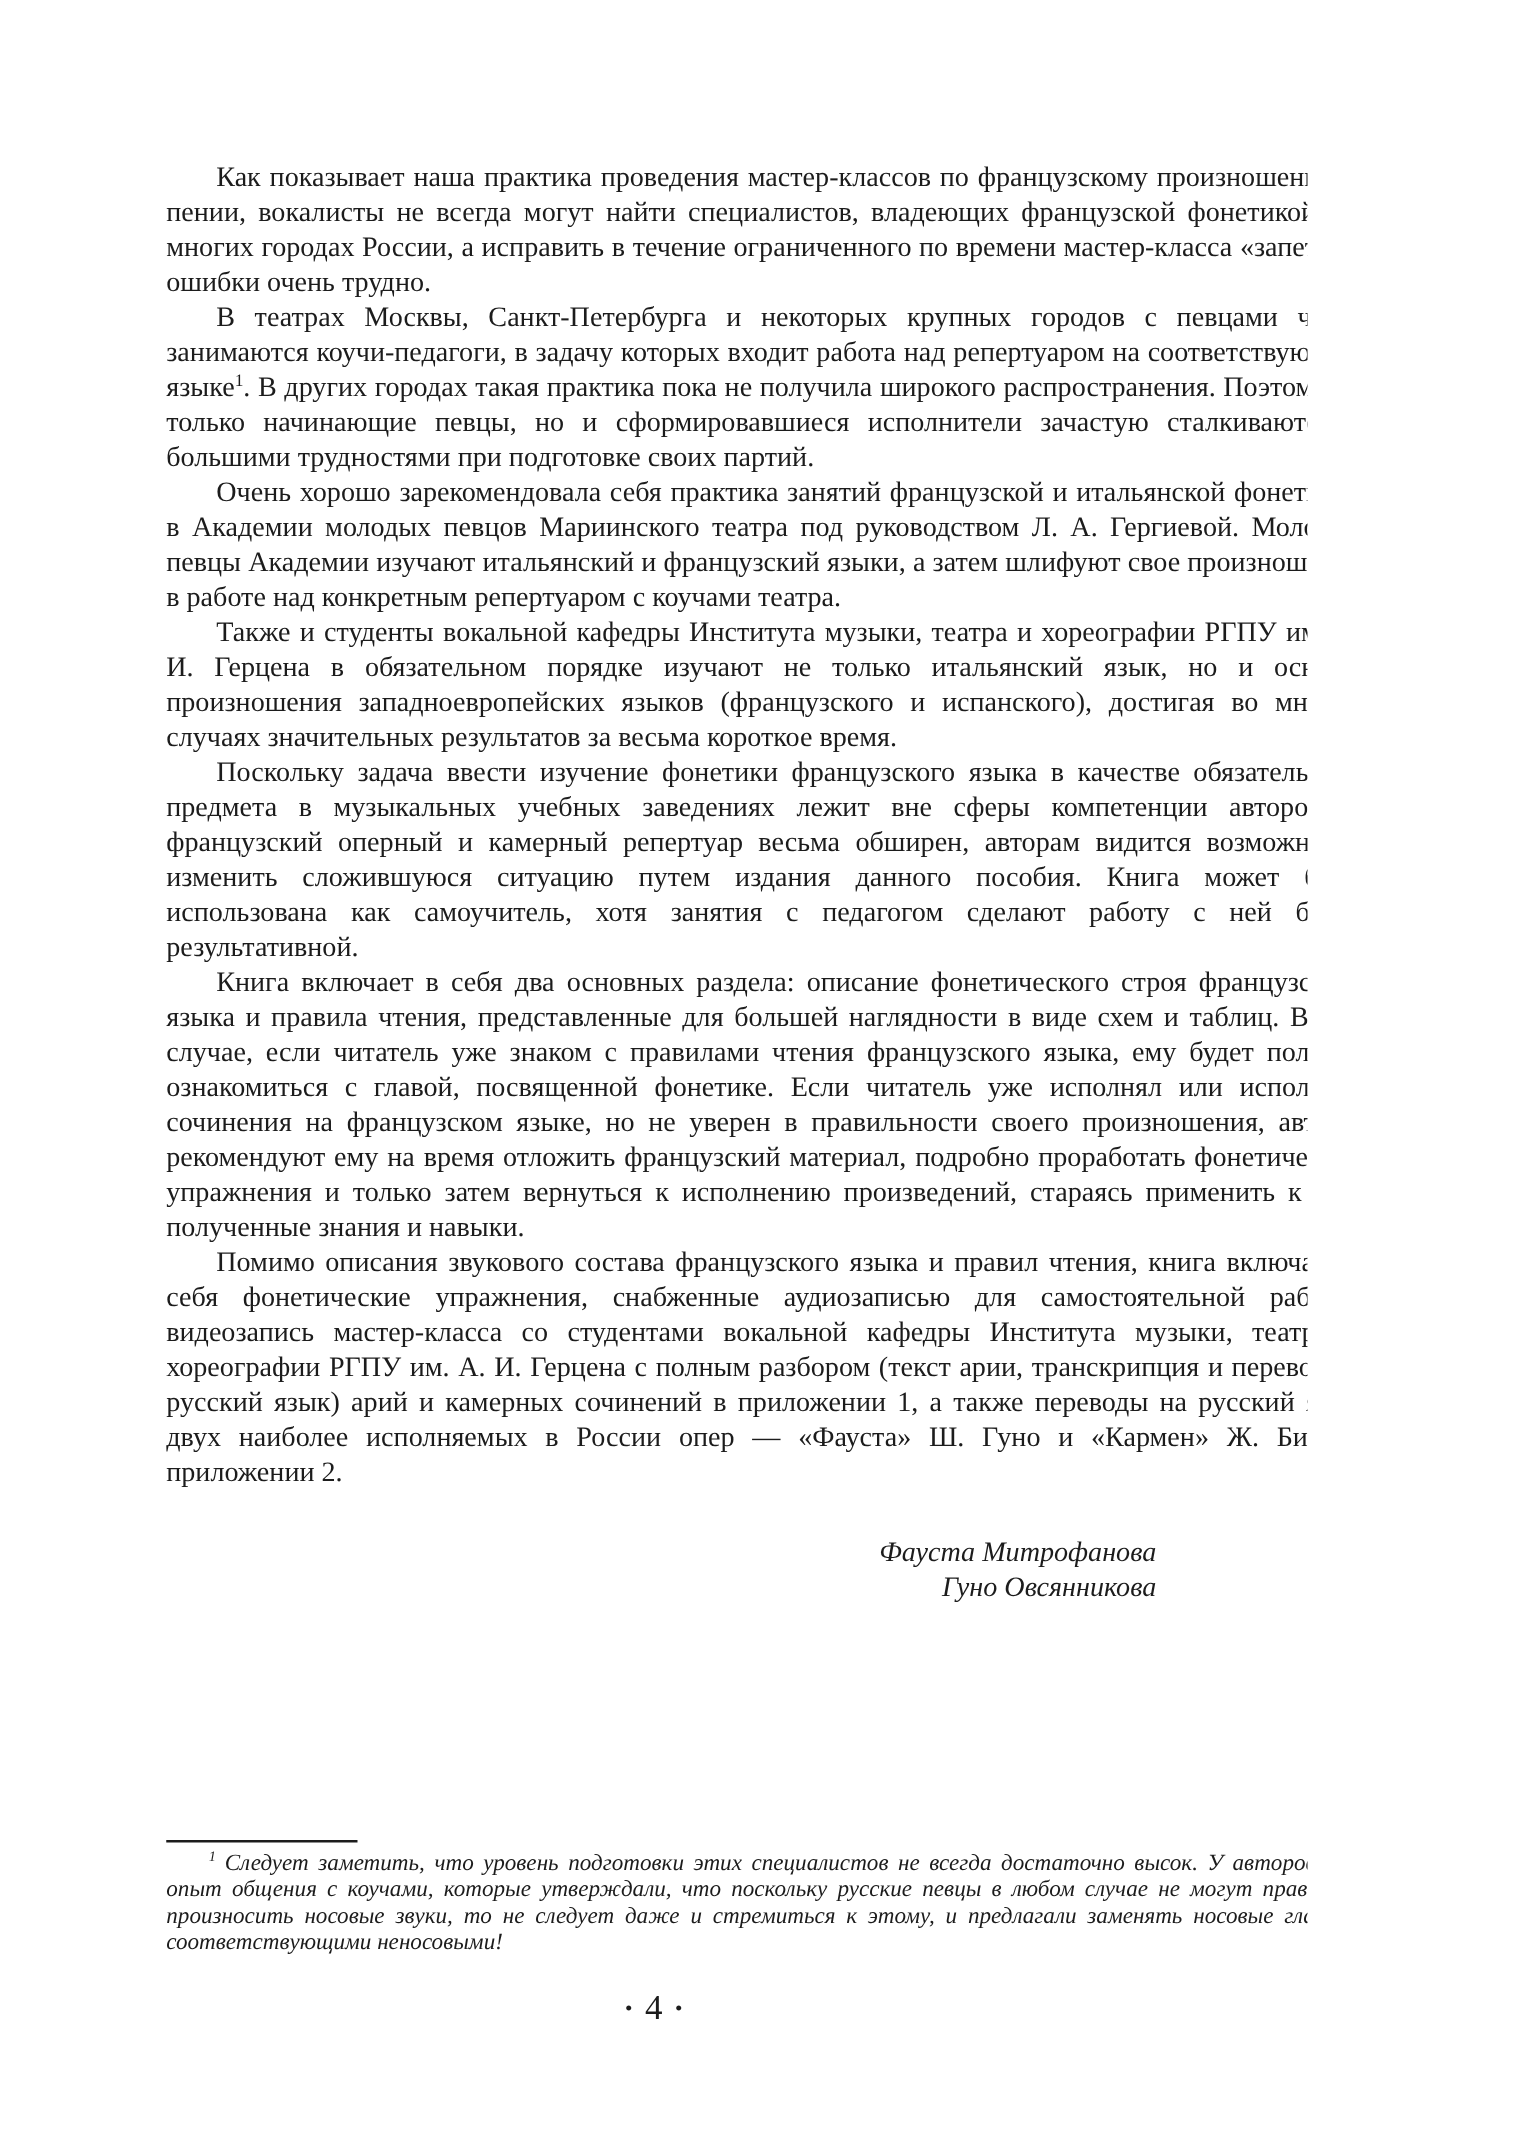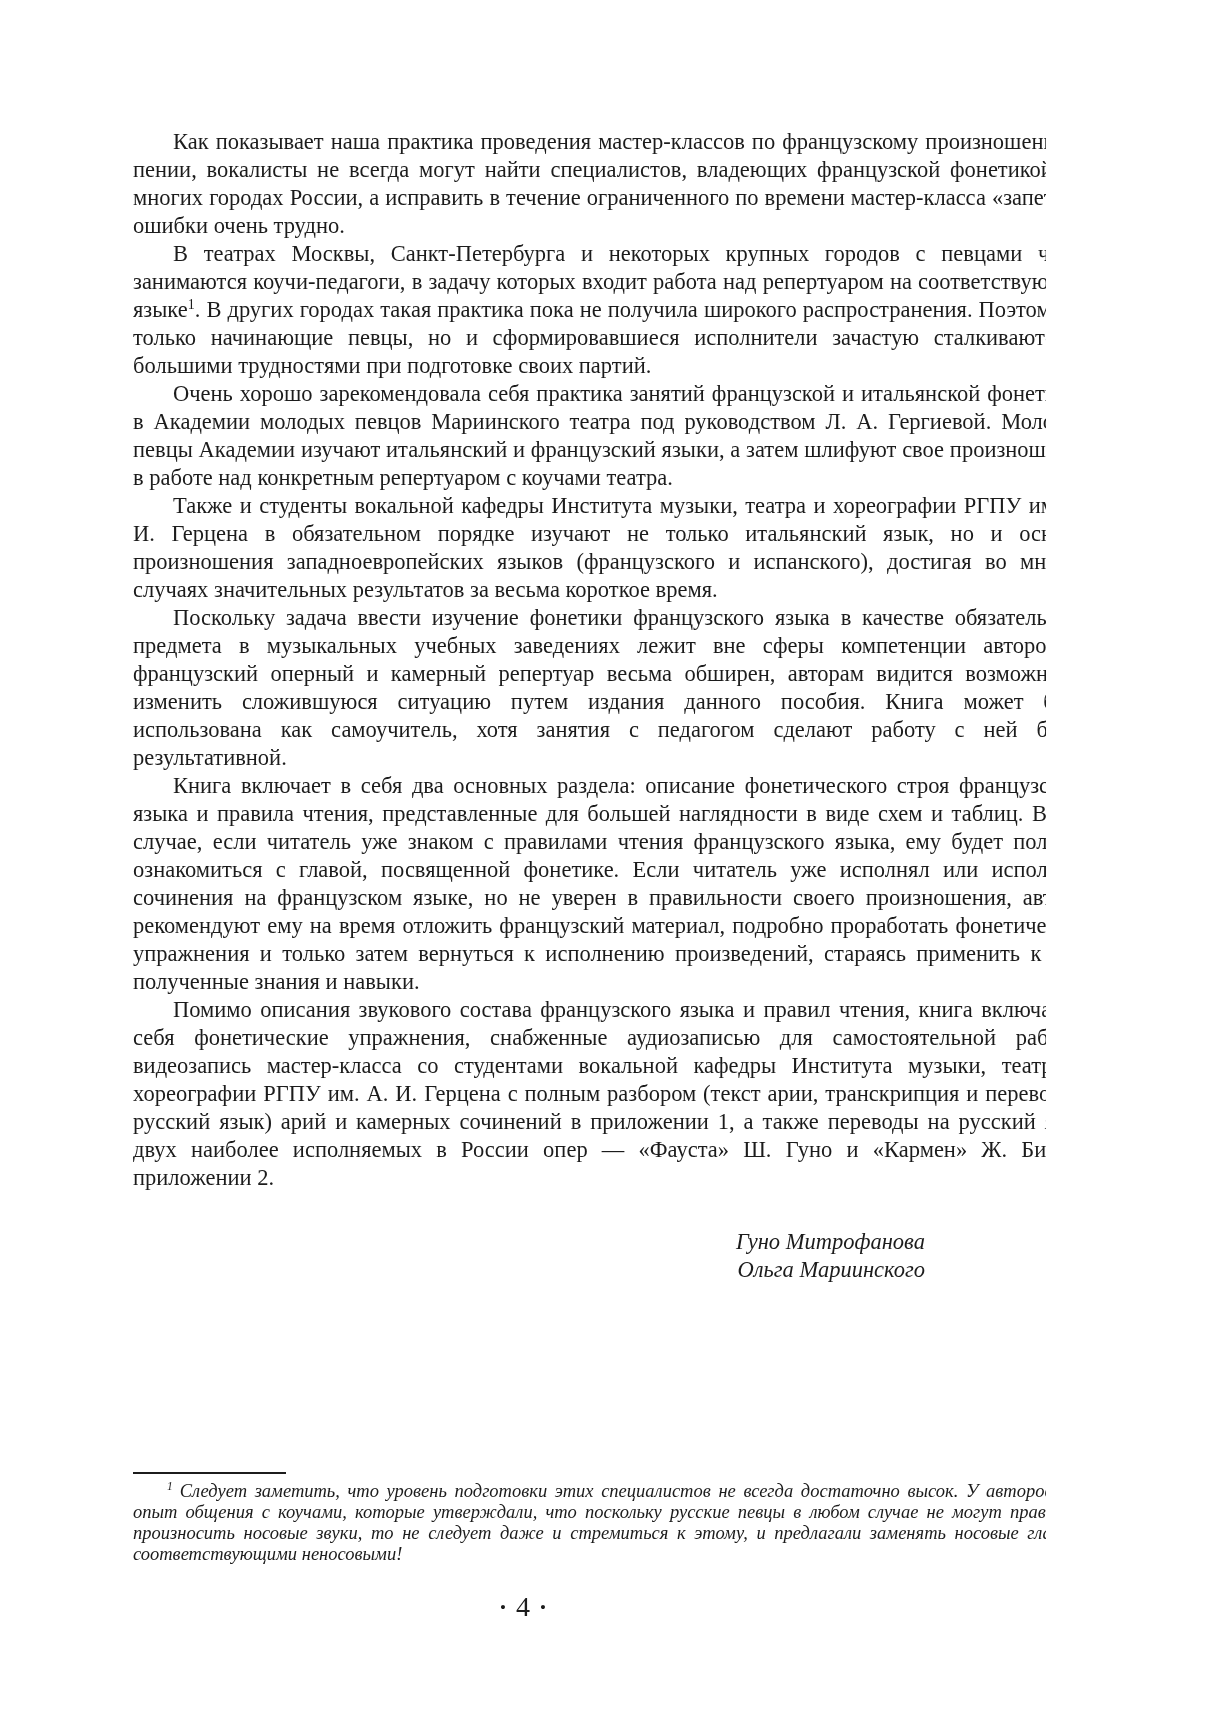--- a/index.html
+++ b/index.html
@@ -99,22 +99,22 @@
         <p class="para">В театрах Москвы, Санкт-Петербурга и некоторых крупных городов с певцами часто занимаются коучи-педагоги, в задачу которых входит работа над репертуаром на соответствующем языке<sup>1</sup>. В других городах такая практика пока не получила широкого распространения. Поэтому не только начинающие певцы, но и сформировавшиеся исполнители зачастую сталкиваются с большими трудностями при подготовке своих партий.</p>
         <p class="para">Очень хорошо зарекомендовала себя практика занятий французской и итальянской фонетикой в Академии молодых певцов Мариинского театра под руководством Л. А. Гергиевой. Молодые певцы Академии изучают итальянский и французский языки, а затем шлифуют свое произношение в работе над конкретным репертуаром с коучами театра.</p>
         <p class="para">Также и студенты вокальной кафедры Института музыки, театра и хореографии РГПУ им. А. И. Герцена в обязательном порядке изучают не только итальянский язык, но и основы произношения западноевропейских языков (французского и испанского), достигая во многих случаях значительных результатов за весьма короткое время.</p>
         <p class="para">Поскольку задача ввести изучение фонетики французского языка в качестве обязательного предмета в музыкальных учебных заведениях лежит вне сферы компетенции авторов, а французский оперный и камерный репертуар весьма обширен, авторам видится возможность изменить сложившуюся ситуацию путем издания данного пособия. Книга может быть использована как самоучитель, хотя занятия с педагогом сделают работу с ней более результативной.</p>
         <p class="para">Книга включает в себя два основных раздела: описание фонетического строя французского языка и правила чтения, представленные для большей наглядности в виде схем и таблиц. В том случае, если читатель уже знаком с правилами чтения французского языка, ему будет полезно ознакомиться с главой, посвященной фонетике. Если читатель уже исполнял или исполняет сочинения на французском языке, но не уверен в правильности своего произношения, авторы рекомендуют ему на время отложить французский материал, подробно проработать фонетические упражнения и только затем вернуться к исполнению произведений, стараясь применить к ним полученные знания и навыки.</p>
         <p class="para">Помимо описания звукового состава французского языка и правил чтения, книга включает в себя фонетические упражнения, снабженные аудиозаписью для самостоятельной работы, видеозапись мастер-класса со студентами вокальной кафедры Института музыки, театра и хореографии РГПУ им. А. И. Герцена с полным разбором (текст арии, транскрипция и перевод на русский язык) арий и камерных сочинений в приложении 1, а также переводы на русский язык двух наиболее исполняемых в России опер — «Фауста» Ш. Гуно и «Кармен» Ж. Бизе в приложении 2.</p>
       </div>
   </main>
 
   <div class="authors" id="authors-container">
-      <div class="author-line">Гуно Митрофанова</div>
-      <div class="author-line">Ольга Мариинского</div>
+      <div class="author-line">Фауста Митрофанова</div>
+      <div class="author-line">Гуно Овсянникова</div>
     </div>
 
   <footer class="footnote">
     <hr class="fn-rule">
     <p class="fn-text"><sup class="fn-marker">1</sup><span>Следует заметить, что уровень подготовки этих специалистов не всегда достаточно высок. У авторов был опыт общения с коучами, которые утверждали, что поскольку русские певцы в любом случае не могут правильно произносить носовые звуки, то не следует даже и стремиться к этому, и предлагали заменять носовые гласные соответствующими неносовыми!</span></p>
   </footer>
 
   <div class="page-number">
     <span class="pn-bullet left">•</span><span class="pn-digit">4</span><span class="pn-bullet right">•</span>
   </div>

